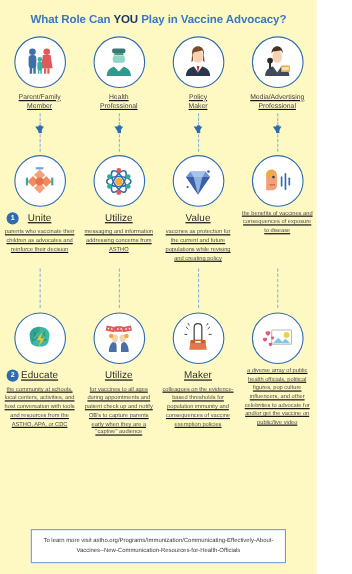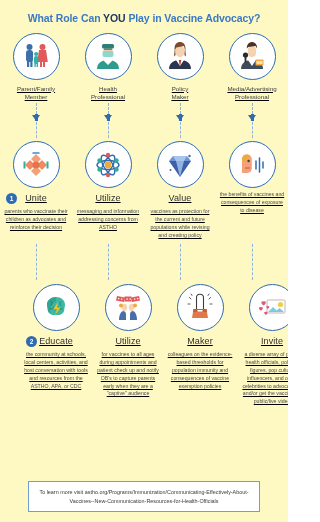--- a/index.html
+++ b/index.html
@@ -335,21 +335,21 @@
         <div class="dash" style="height:36px"></div>
       </div>
     <div class="connector">
         <div class="dash" style="height:36px"></div>
       </div>
     <div class="connector">
         <div class="dash" style="height:36px"></div>
       </div>
   </div>
 
-  <div class="row" style="margin-top:4px;padding-left:20px;">
+  <div class="row" style="margin-top:4px;">
 
     <div class="col">
       <div class="circle">
         <svg width="34" height="34" viewBox="0 0 34 34">
           <path d="M17 6c-5 0-9 3.2-9 7.6 0 2 .7 3.4.7 4.8 0 2.6 2.6 5.6 6 5.6h4.6c3.4 0 6-3 6-5.6 0-1.4.7-2.8.7-4.8C26 9.2 22 6 17 6z" fill="#3fb89f"></path>
           <path d="M17 6c-5 0-9 3.2-9 7.6 0 2 .7 3.4.7 4.8 0 1.4.8 2.9 2 4 .9-3 .6-6.3 2-8.4 1.3-2 3-2.6 4.3-3.2z" fill="#2e9b8f" opacity="0.7"></path>
           <g stroke="#23796f" stroke-width="0.9" fill="none" stroke-linecap="round">
             <path d="M12 10.5c1.6 1 1.2 3 .2 4"></path>
             <path d="M22 10.5c-1.6 1-1.2 3-.2 4"></path>
             <path d="M11 18c2 .4 3.2-.6 3.6-2"></path>
@@ -423,23 +423,20 @@
           <circle cx="25.5" cy="13.5" r="2.6" fill="#f0c32b" opacity="0.85"></circle>
           <path d="M13 21l5-5 3.6 3.6 3-2.6 4.4 4z" fill="#7ec8e3"></path>
           <g fill="#e05a7a">
             <path d="M6.6 12.5c-.9-1.5.6-3 2-2.1 1.4-.9 2.9.6 2 2.1-.6 1-2 2-2 2s-1.4-1-2-2z"></path>
             <path d="M4.2 18c-.8-1.3.5-2.6 1.7-1.8 1.2-.8 2.5.5 1.7 1.8-.5.9-1.7 1.7-1.7 1.7s-1.2-.8-1.7-1.7z"></path>
             <path d="M9.4 22.5c-.7-1.1.4-2.3 1.5-1.6 1-.7 2.2.5 1.5 1.6-.5.8-1.5 1.5-1.5 1.5s-1-.7-1.5-1.5z"></path>
             <path d="M11.5 16.5c-.6-1 .4-2 1.3-1.4.9-.6 1.9.4 1.3 1.4-.4.7-1.3 1.3-1.3 1.3s-.9-.6-1.3-1.3z"></path>
           </g>
         </svg>
       </div>
-      <div class="head-row">
-        <span class="verb">Invite</span>
-      </div>
       <div class="desc">a diverse array of public health officials, political figures, pop culture influencers, and other celebrities to advocate for and/or get the vaccine on public/live video</div>
     </div>
   </div>
 
   <div class="footer">
     <span>To learn more visit astho.org/Programs/Immunization/Communicating-Effectively-About-Vaccines--New-Communication-Resources-for-Health-Officials</span>
   </div>
 
 </div>
 

